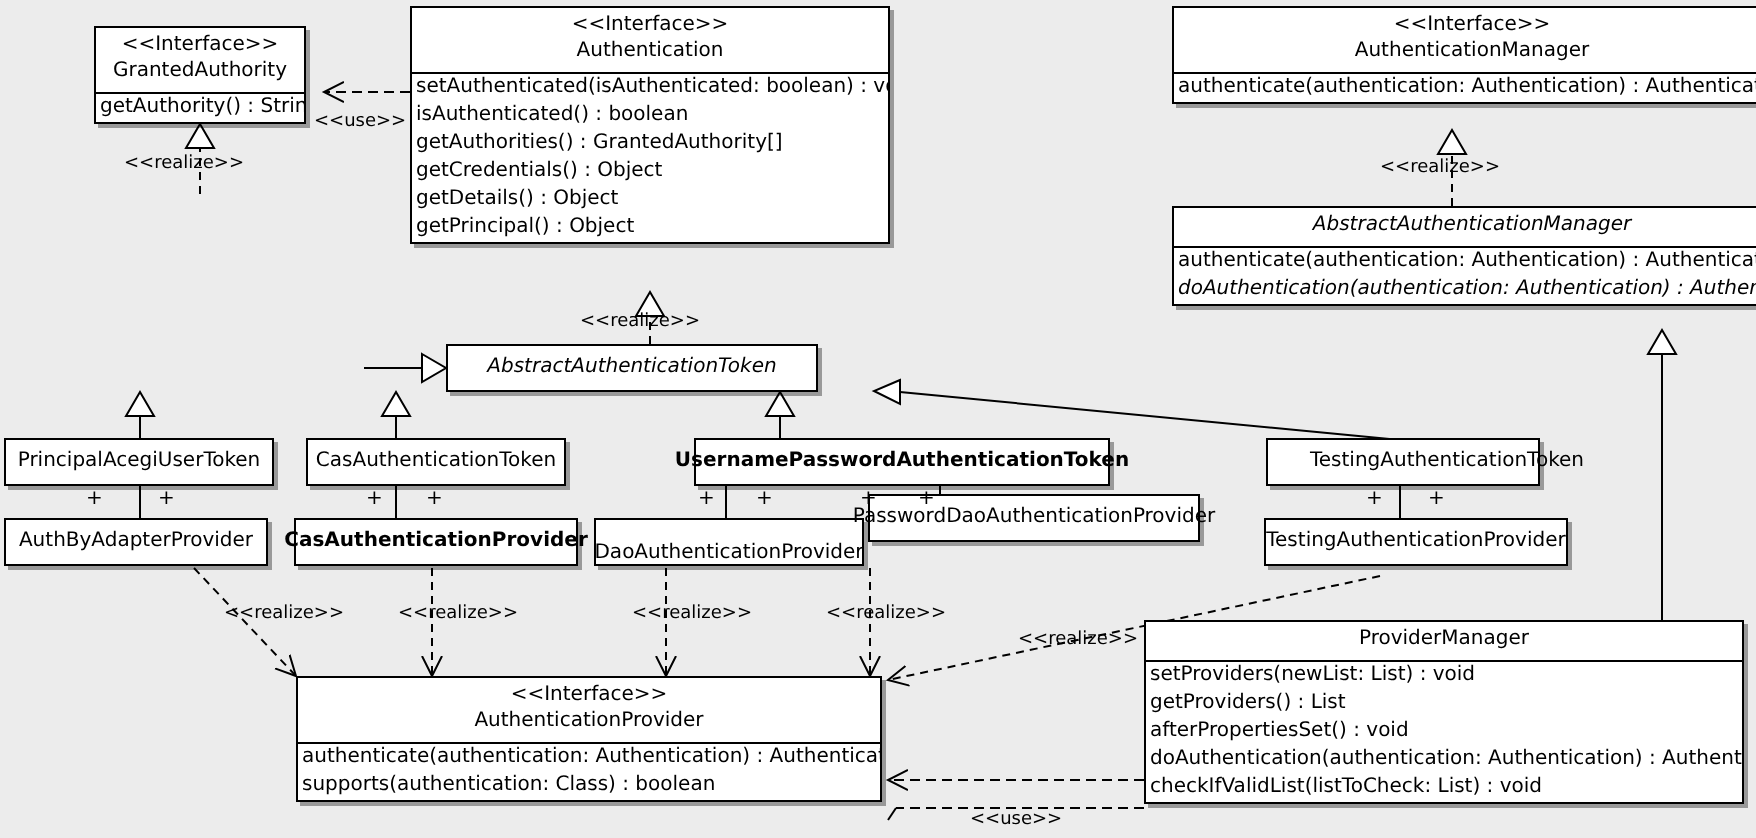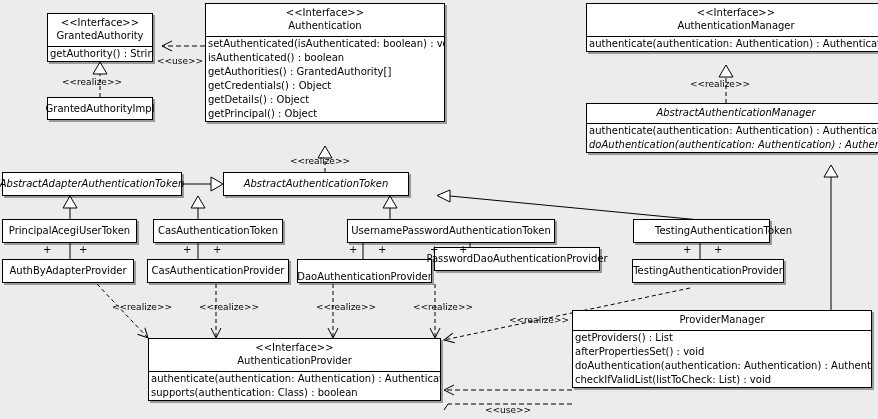--- a/index.html
+++ b/index.html
@@ -167,23 +167,20 @@
   <div class="uml-box" style="left:47px; top:13px; width:106px;">
     <div class="uml-header with-body">
       <span class="stereotype">&lt;&lt;Interface&gt;&gt;</span>
       <span class="cname">GrantedAuthority</span>
     </div>
     <div class="uml-compartment">
       <span class="member">getAuthority() : String</span>
     </div>
   </div>
 
-  <div class="uml-box simple-box" style="left:47px; top:97px; width:106px; height:23px;">
-    <span class="cname">GrantedAuthorityImpl</span>
-  </div>
 
   <div class="uml-box" style="left:205px; top:3px; width:240px;">
     <div class="uml-header with-body">
       <span class="stereotype">&lt;&lt;Interface&gt;&gt;</span>
       <span class="cname">Authentication</span>
     </div>
     <div class="uml-compartment">
       <span class="member">setAuthenticated(isAuthenticated: boolean) : void</span>
       <span class="member">isAuthenticated() : boolean</span>
       <span class="member">getAuthorities() : GrantedAuthority[]</span>
@@ -206,49 +203,46 @@
   <div class="uml-box" style="left:586px; top:103px; width:300px;">
     <div class="uml-header with-body">
       <span class="cname abstract">AbstractAuthenticationManager</span>
     </div>
     <div class="uml-compartment">
       <span class="member">authenticate(authentication: Authentication) : Authentication</span>
       <span class="member abstract">doAuthentication(authentication: Authentication) : Authentication</span>
     </div>
   </div>
 
-  <div class="uml-box simple-box" style="left:2px; top:172px; width:180px; height:24px;">
-    <span class="cname abstract">AbstractAdapterAuthenticationToken</span>
-  </div>
 
   <div class="uml-box simple-box" style="left:223px; top:172px; width:186px; height:24px;">
     <span class="cname abstract">AbstractAuthenticationToken</span>
   </div>
 
   <div class="uml-box simple-box" style="left:2px; top:219px; width:135px; height:24px;">
     <span class="cname">PrincipalAcegiUserToken</span>
   </div>
 
   <div class="uml-box simple-box" style="left:153px; top:219px; width:130px; height:24px;">
     <span class="cname">CasAuthenticationToken</span>
   </div>
 
-  <div class="uml-box simple-box" style="left:347px; top:219px; width:208px; height:24px;">
+  <div class="uml-box simple-box" style="left:347px; top:219px; width:208px; height:24px;font-weight:bold;">
     <span class="cname">UsernamePasswordAuthenticationToken</span>
   </div>
 
   <div class="uml-box simple-box" style="left:633px; top:219px; width:137px; height:24px;padding-left:44px;">
     <span class="cname">TestingAuthenticationToken</span>
   </div>
 
   <div class="uml-box simple-box" style="left:2px; top:259px; width:132px; height:24px;">
     <span class="cname">AuthByAdapterProvider</span>
   </div>
 
-  <div class="uml-box simple-box" style="left:147px; top:259px; width:142px; height:24px;">
+  <div class="uml-box simple-box" style="left:147px; top:259px; width:142px; height:24px;font-weight:bold;">
     <span class="cname">CasAuthenticationProvider</span>
   </div>
 
   <div class="uml-box simple-box" style="left:297px; top:259px; width:135px; height:24px;align-items:flex-end;">
     <span class="cname">DaoAuthenticationProvider</span>
   </div>
 
   <div class="uml-box simple-box" style="left:434px; top:247px; width:166px; height:24px;">
     <span class="cname">PasswordDaoAuthenticationProvider</span>
   </div>
@@ -266,20 +260,21 @@
       <span class="member">authenticate(authentication: Authentication) : Authentication</span>
       <span class="member">supports(authentication: Class) : boolean</span>
     </div>
   </div>
 
   <div class="uml-box" style="left:572px; top:310px; width:300px;">
     <div class="uml-header with-body">
       <span class="cname">ProviderManager</span>
     </div>
     <div class="uml-compartment">
+      <span class="member">setProviders(newList: List) : void</span>
       <span class="member">getProviders() : List</span>
       <span class="member">afterPropertiesSet() : void</span>
       <span class="member">doAuthentication(authentication: Authentication) : Authentication</span>
       <span class="member">checkIfValidList(listToCheck: List) : void</span>
     </div>
   </div>
 
   <div class="edge-label" style="left:157px; top:57px;">&lt;&lt;use&gt;&gt;</div>
 
   <div class="edge-label" style="left:62px; top:78px;">&lt;&lt;realize&gt;&gt;</div>

